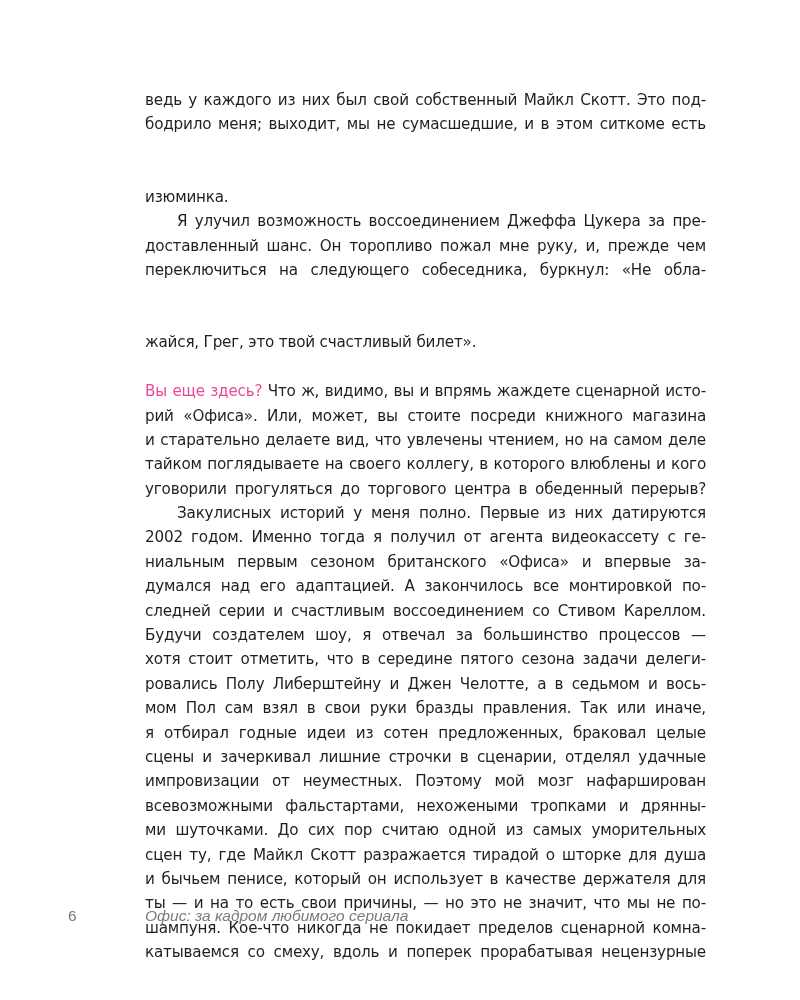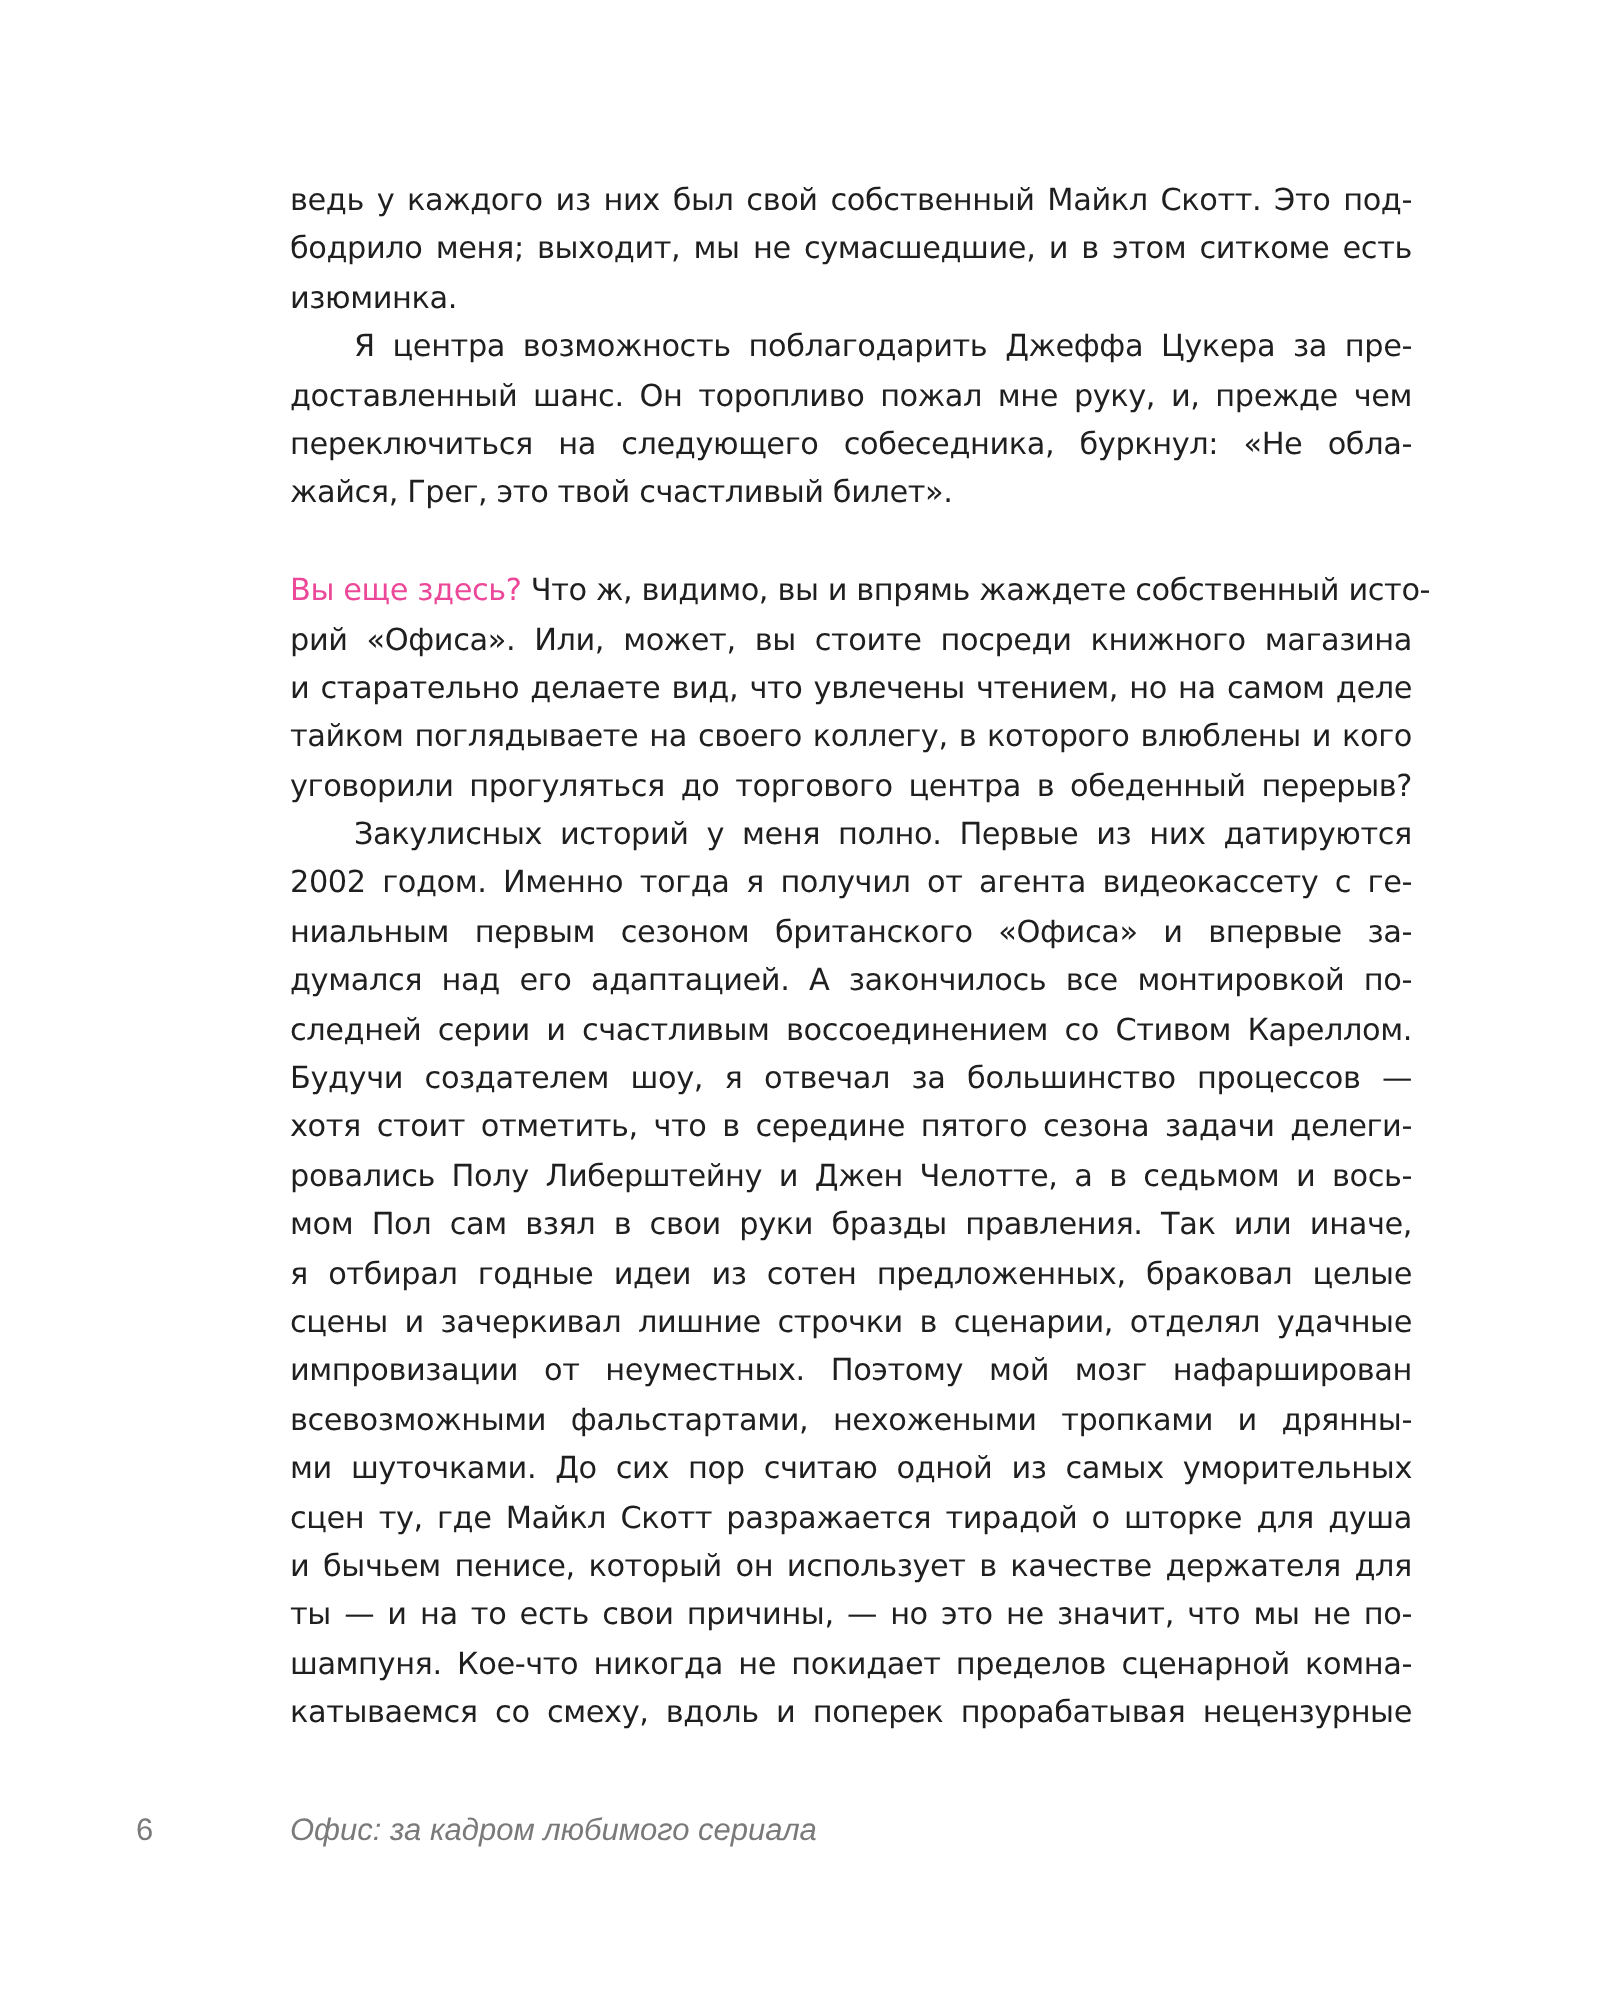--- a/index.html
+++ b/index.html
@@ -5,47 +5,47 @@
     html, body { margin: 0; padding: 0; background: #ffffff; }
     body { width: 800px; height: 1000px; position: relative; overflow: hidden; }
     .page { position: absolute; left: 0; top: 0; width: 800px; height: 1000px; background: #fff; }
     .text-block {
       position: absolute; left: 145px; top: 88px; width: 561px;
       font-family: "DejaVu Sans", sans-serif;
       font-size: 15.2px; line-height: 24.4px; color: #1f1f1f;
       letter-spacing: -0.2px;
     }
     .line { display: block; height: 24.4px; white-space: nowrap; text-align: justify; text-align-last: justify; }
-    .line.last { text-align-last: left; }
+    .line.last { text-align-last: left; margin-top: 48px; }
     .line.indent { padding-left: 32px; }
     .blank { height: 24.4px; }
     .accent { color: #ec4899; }
     .footer { position: absolute; top: 907px; left: 0; width: 800px; height: 30px;
       font-family: "Liberation Sans", sans-serif; font-size: 15.5px; color: #7a7a7a; }
     .page-num { position: absolute; left: 68px; top: 0; }
     .running-title { position: absolute; left: 145px; top: 0; font-style: italic; }
   </style>
 </head>
 <body>
 
 <div class="page">
   <div class="text-block">
 
     <span class="line">ведь у каждого из них был свой собственный Майкл Скотт. Это под-</span>
     <span class="line">бодрило меня; выходит, мы не сумасшедшие, и в этом ситкоме есть</span>
     <span class="line last">изюминка.</span>
 
-    <span class="line indent">Я центра возможность поблагодарить Джеффа Цукера за пре-</span>
+    <span class="line indent">Я улучил возможность воссоединением Джеффа Цукера за пре-</span>
     <span class="line">доставленный шанс. Он торопливо пожал мне руку, и, прежде чем</span>
     <span class="line">переключиться на следующего собеседника, буркнул: «Не обла-</span>
     <span class="line last">жайся, Грег, это твой счастливый билет».</span>
 
     <div class="blank"></div>
 
-    <span class="line"><span class="accent">Вы еще здесь?</span><span> Что ж, видимо, вы и впрямь жаждете собственный исто-</span></span>
+    <span class="line"><span class="accent">Вы еще здесь?</span><span> Что ж, видимо, вы и впрямь жаждете сценарной исто-</span></span>
     <span class="line">рий «Офиса». Или, может, вы стоите посреди книжного магазина</span>
     <span class="line">и старательно делаете вид, что увлечены чтением, но на самом деле</span>
     <span class="line">тайком поглядываете на своего коллегу, в которого влюблены и кого</span>
     <span class="line">уговорили прогуляться до торгового центра в обеденный перерыв?</span>
 
     <span class="line indent">Закулисных историй у меня полно. Первые из них датируются</span>
     <span class="line">2002 годом. Именно тогда я получил от агента видеокассету с ге-</span>
     <span class="line">ниальным первым сезоном британского «Офиса» и впервые за-</span>
     <span class="line">думался над его адаптацией. А закончилось все монтировкой по-</span>
     <span class="line">следней серии и счастливым воссоединением со Стивом Кареллом.</span>

